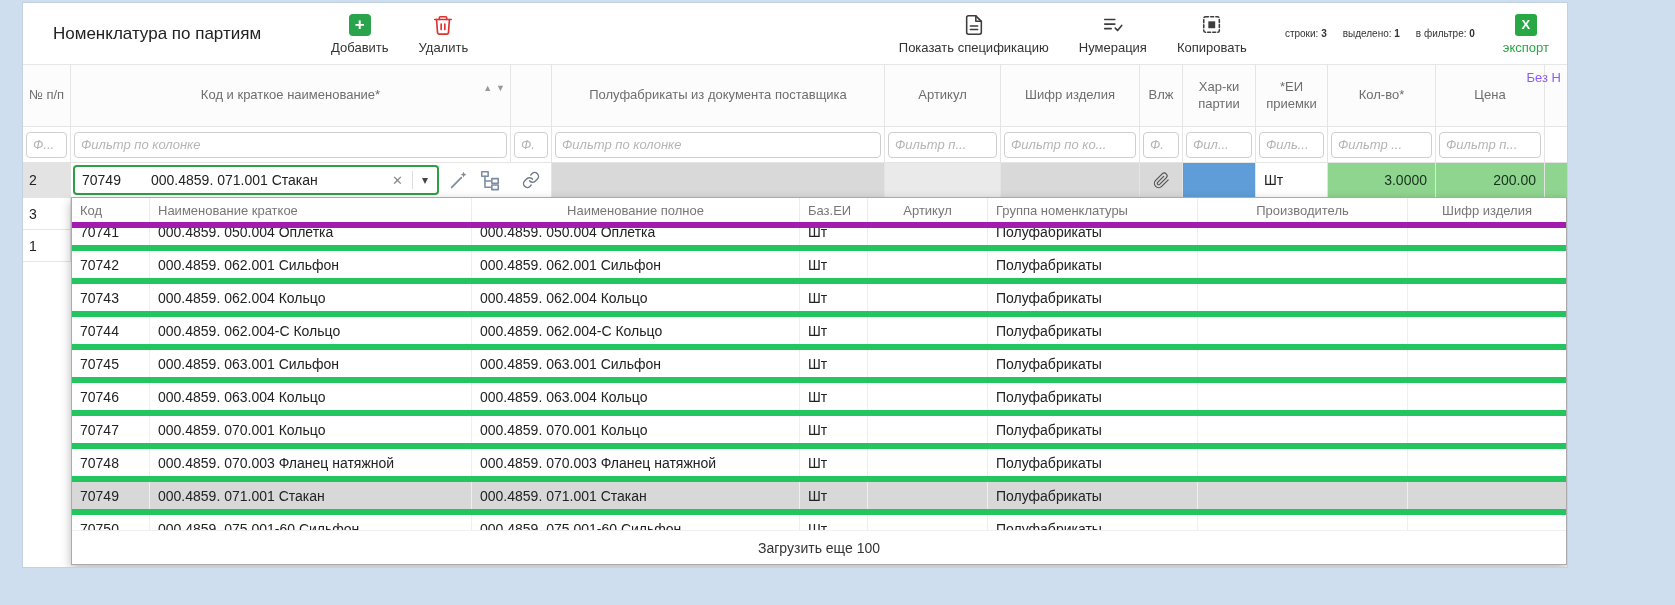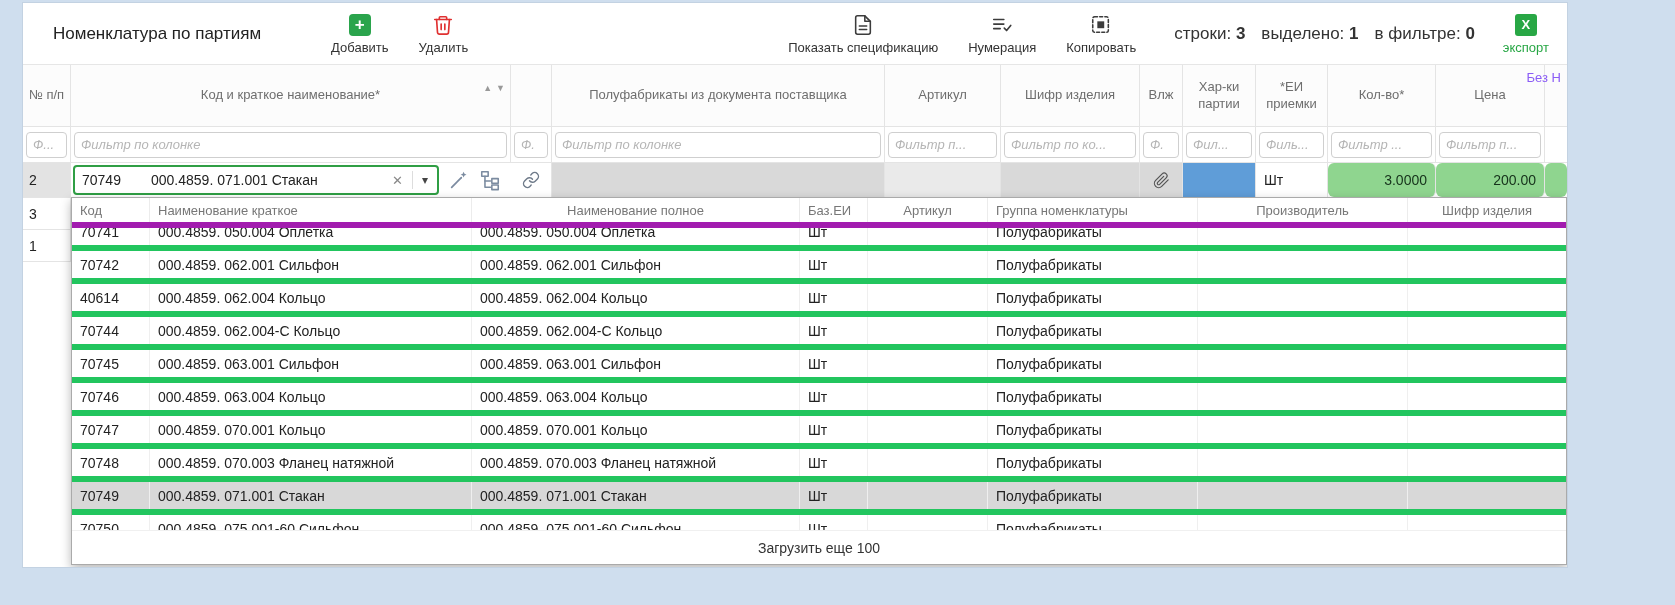--- a/index.html
+++ b/index.html
@@ -30,21 +30,21 @@
   .icon-box { width:24px; height:24px; display:flex; align-items:center; justify-content:center; }
   .icon-add {
     width:22px; height:22px; background:#2aa44c; border-radius:4px; color:#fff;
     font-size:17px; font-weight:bold; display:flex; align-items:center; justify-content:center; line-height:1;
   }
   .icon-export {
     width:22px; height:22px; background:#28a745; border-radius:3px; color:#fff;
     font-size:13px; font-weight:bold; display:flex; align-items:center; justify-content:center; line-height:1;
   }
   .spacer { flex:1; }
-  .stats { display:flex; gap:16px; font-size:17px; color:#333; margin:0 28px 0 8px; white-space:nowrap; }
+  .stats { display:flex; gap:16px; font-size:10px; color:#333; margin:0 28px 0 8px; white-space:nowrap; }
   .stats b { font-weight:bold; }
   .export-btn .lbl { color:#28a745; }
 
   
   .row { display:flex; border-bottom:1px solid #e4e4e4; background:#fff; }
   .cell {
     border-right:1px solid #e4e4e4; display:flex; align-items:center;
     overflow:hidden; white-space:nowrap; flex:none; font-size:14px;
   }
   .c0{width:48px}.c1{width:440px}.c2{width:41px}.c3{width:333px}.c4{width:116px}
@@ -66,21 +66,21 @@
     font-family:inherit; font-size:13px; padding:0 6px; color:#333; outline:none;
   }
   .filter-row input::placeholder { color:#b5b5b5; font-style:italic; }
 
   .datarow { height:35px; }
   .rownum { padding-left:6px; cursor:pointer; }
   .selbg { background:#e3e3e3; }
   .dis  { background:#d9d9d9; }
   .dis2 { background:#eaeaea; }
   .bluecell { background:#5f9dd8; cursor:pointer; }
-  .greencell { background:#8fd58f; justify-content:flex-end; padding-right:8px; color:#16321b;border-radius:6px; }
+  .greencell { background:#8fd58f; justify-content:flex-end; padding-right:8px; color:#16321b; }
   .ei-cell { padding-left:8px; }
   .center { justify-content:center; }
 
   .shortrow { height:32px; }
   .crest { flex:1 1 auto; border-right:none; }
 
   
   .editor {
     display:flex; align-items:center; height:30px; margin-left:2px;
     width:366px; border:2px solid #2f9e44; border-radius:4px; background:#fff; cursor:text;
@@ -346,21 +346,21 @@
             <div class="dc dc1">000.4859. 062.001 Сильфон</div>
             <div class="dc dc2">000.4859. 062.001 Сильфон</div>
             <div class="dc dc3">Шт</div>
             <div class="dc dc4"></div>
             <div class="dc dc5">Полуфабрикаты</div>
             <div class="dc dc6"></div>
             <div class="dc dc7"></div>
           </div>
 
           <div class="dd-row">
-            <div class="dc dc0">40614</div>
+            <div class="dc dc0">70743</div>
             <div class="dc dc1">000.4859. 062.004 Кольцо</div>
             <div class="dc dc2">000.4859. 062.004 Кольцо</div>
             <div class="dc dc3">Шт</div>
             <div class="dc dc4"></div>
             <div class="dc dc5">Полуфабрикаты</div>
             <div class="dc dc6"></div>
             <div class="dc dc7"></div>
           </div>
 
           <div class="dd-row">

